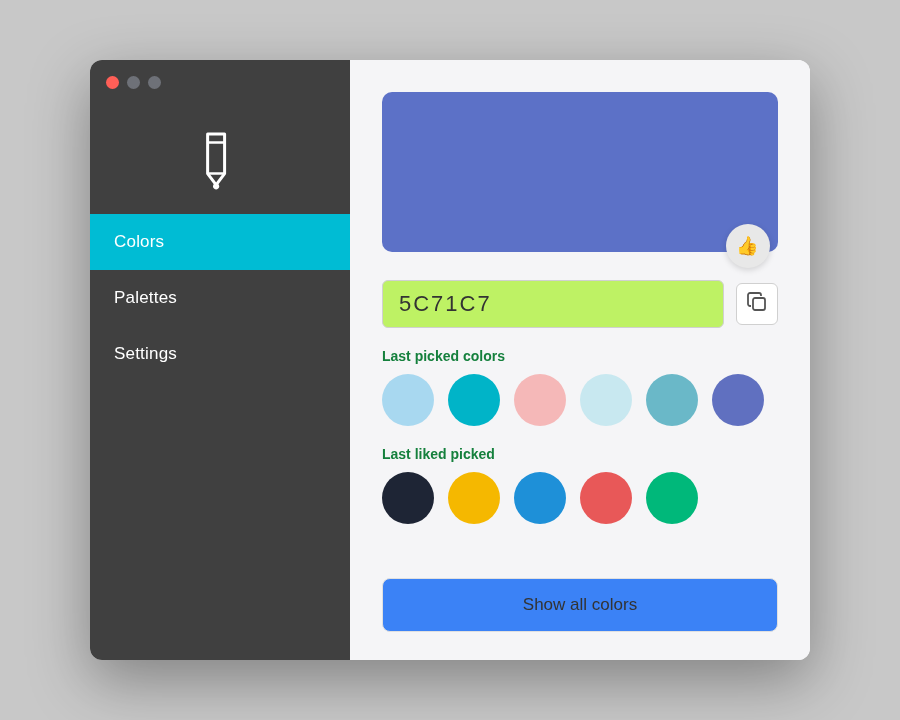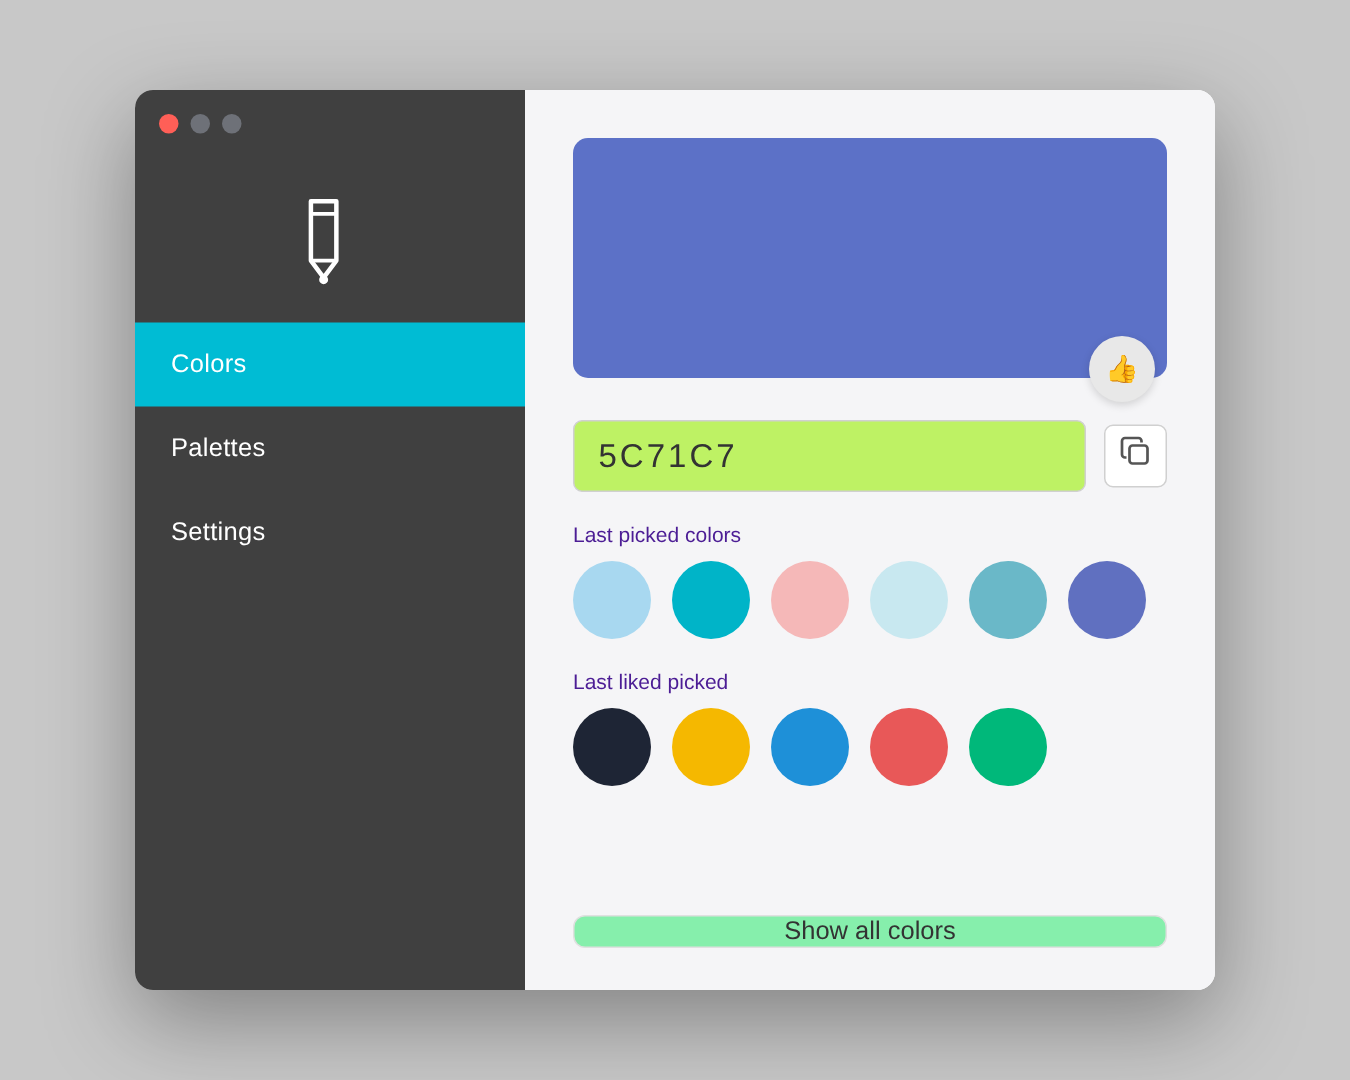--- a/index.html
+++ b/index.html
@@ -151,43 +151,44 @@
       display: flex;
       align-items: center;
       justify-content: center;
       cursor: pointer;
       font-size: 20px;
       color: #555;
     }
 
     .section-label {
       font-size: 14px;
-      color: #4c1d95;
+      color: #15803d;
       margin-bottom: 10px;
-      font-weight: 400;
+      font-weight: 700;
     }
 
     .color-dots {
       display: flex;
       gap: 14px;
       flex-wrap: wrap;
     }
 
     .color-dot {
       width: 52px;
       height: 52px;
       border-radius: 50%;
       cursor: pointer;
       flex-shrink: 0;
     }
 
     .show-all-btn {
       margin-top: auto;
       width: 100%;
-      background: #86efac;
+      padding: 16px;
+      background: #3b82f6;
       border: 1.5px solid #e0e0e0;
       border-radius: 8px;
       font-size: 17px;
       color: #333;
       cursor: pointer;
       text-align: center;
       font-weight: 400;
     }
   </style>
 </head>

